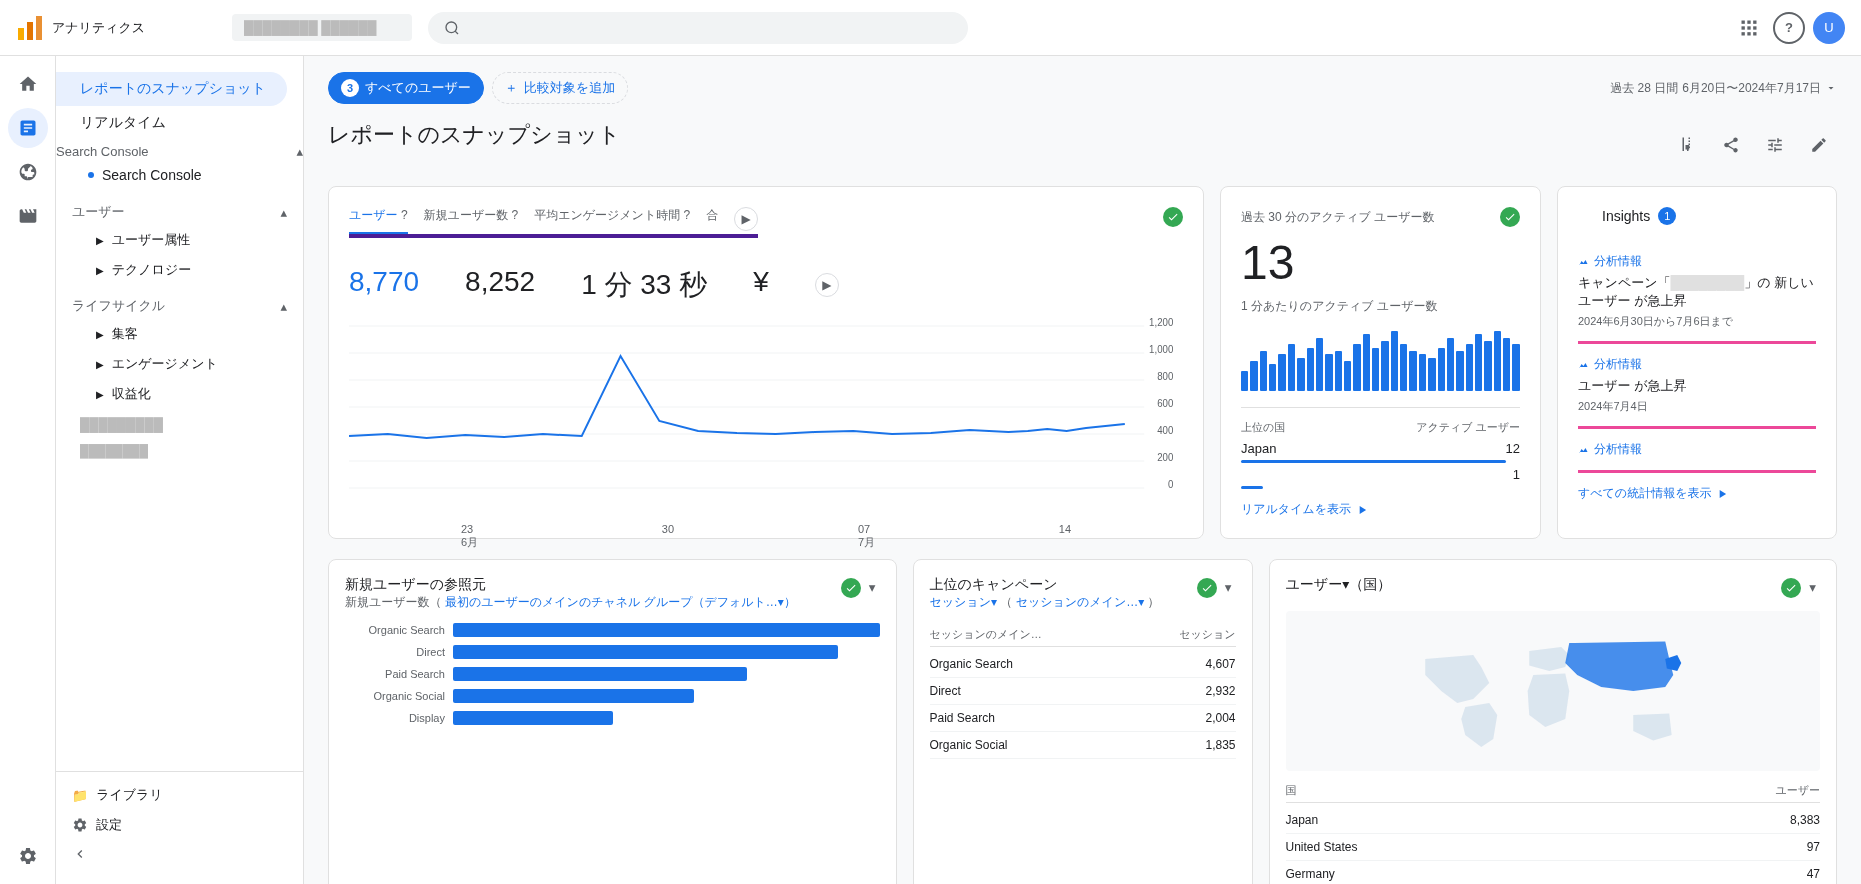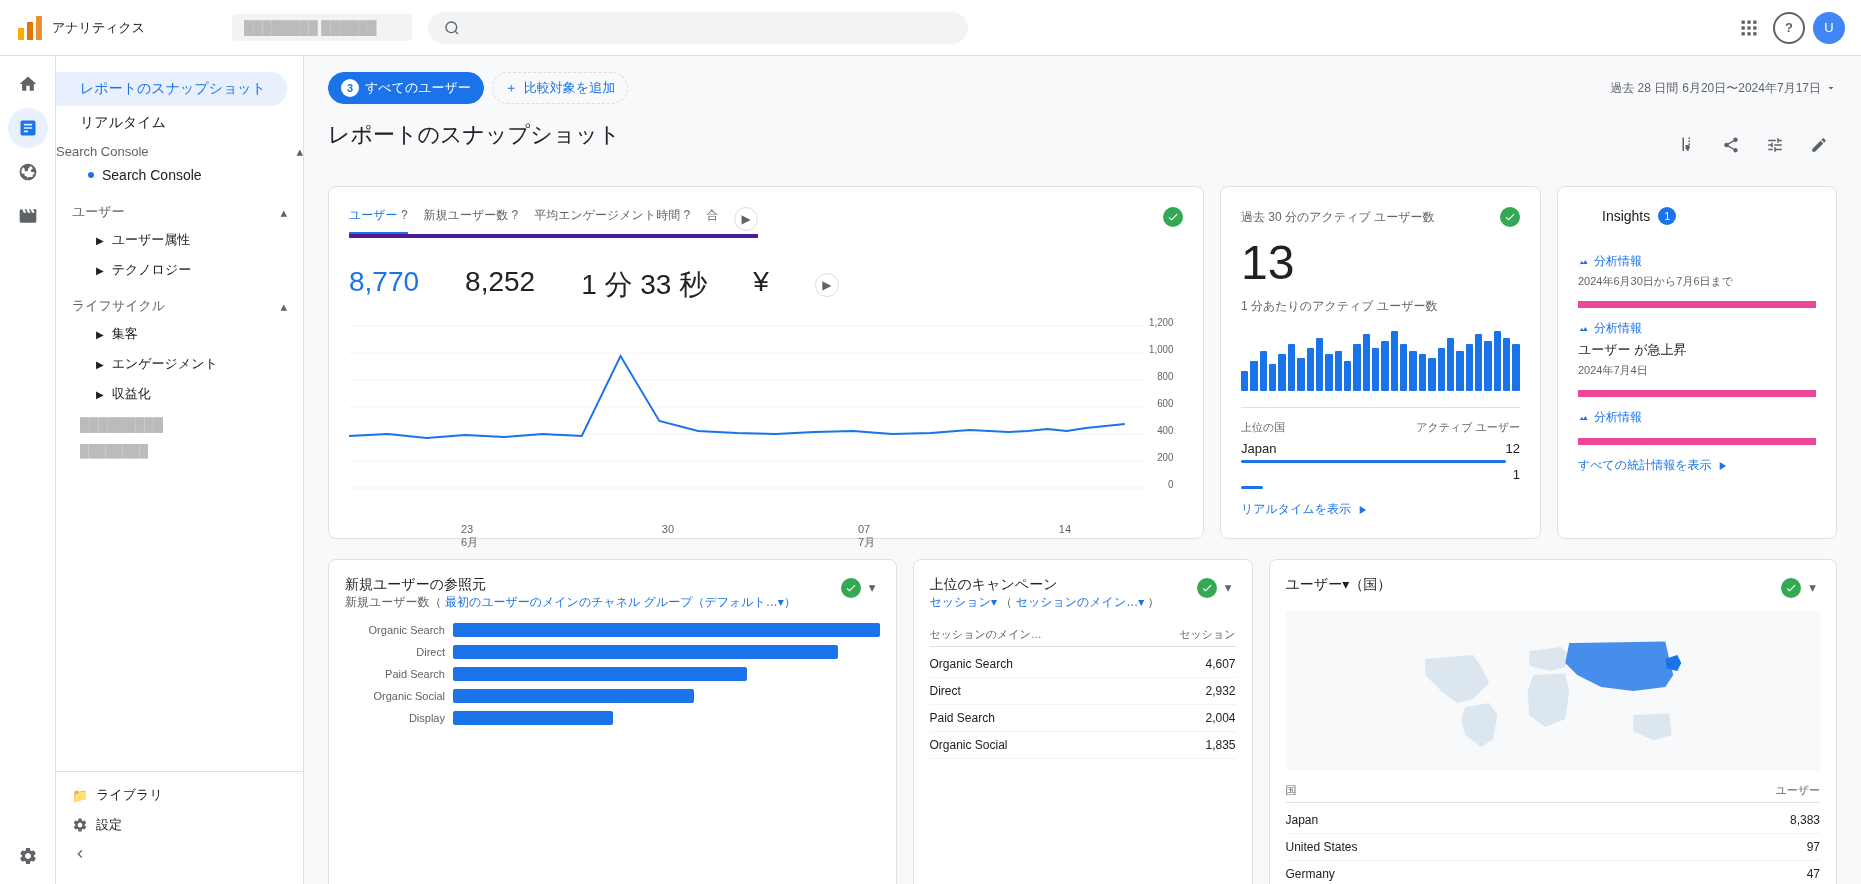--- a/index.html
+++ b/index.html
@@ -111,21 +111,21 @@
     
     .realtime-value { font-size: 48px; font-weight: 300; color: #202124; margin: 8px 0; }
     .realtime-label { font-size: 12px; color: #5f6368; }
     .mini-bar-chart { display: flex; align-items: flex-end; gap: 2px; height: 60px; margin: 16px 0; }
     .mini-bar { background: #1a73e8; border-radius: 1px; flex: 1; min-height: 4px; }
     
     
     .insights-header { display: flex; align-items: center; gap: 8px; margin-bottom: 16px; }
     .insights-title { font-size: 14px; font-weight: 500; }
     .badge { background: #1a73e8; color: #fff; border-radius: 50%; width: 18px; height: 18px; display: flex; align-items: center; justify-content: center; font-size: 11px; }
-    .insight-item { padding: 12px 0; border-bottom: 7px solid #ec4899; }
+    .insight-item { padding: 12px 0; border-bottom: 3px solid #ec4899; }
     .insight-item:last-child { border-bottom: none; }
     .insight-meta { font-size: 11px; color: #5f6368; margin-top: 4px; }
     .analysis-link { color: #1a73e8; font-size: 12px; display: flex; align-items: center; gap: 4px; }
     
     
     .bottom-cards { display: flex; gap: 16px; }
     .bottom-card { background: #fff; border-radius: 8px; border: 1px solid #e0e0e0; padding: 16px; flex: 1; }
     
     .card-title-row { display: flex; align-items: flex-start; justify-content: space-between; margin-bottom: 12px; }
     .card-title { font-size: 14px; font-weight: 500; }
@@ -520,20 +520,23 @@
           <span class="badge">1</span>
         </div>
 
         <div class="insight-item">
           <div class="analysis-link">
             <svg width="12" height="12" viewBox="0 0 24 24" fill="#1a73e8">
                 <path d="M3 18l4-8 4 4 4-6 4 8H3z"></path>
               </svg>
             <span>分析情報</span>
           </div>
+          <div style="font-size:13px;margin-top:4px;">
+            <span>キャンペーン「</span><span style="background:#e0e0e0;color:#e0e0e0;">████████</span><span>」の 新しいユーザー が急上昇</span>
+          </div>
           <div class="insight-meta">2024年6月30日から7月6日まで</div>
         </div>
 
         <div class="insight-item">
           <div class="analysis-link">
             <svg width="12" height="12" viewBox="0 0 24 24" fill="#1a73e8">
                 <path d="M3 18l4-8 4 4 4-6 4 8H3z"></path>
               </svg>
             <span>分析情報</span>
           </div>

